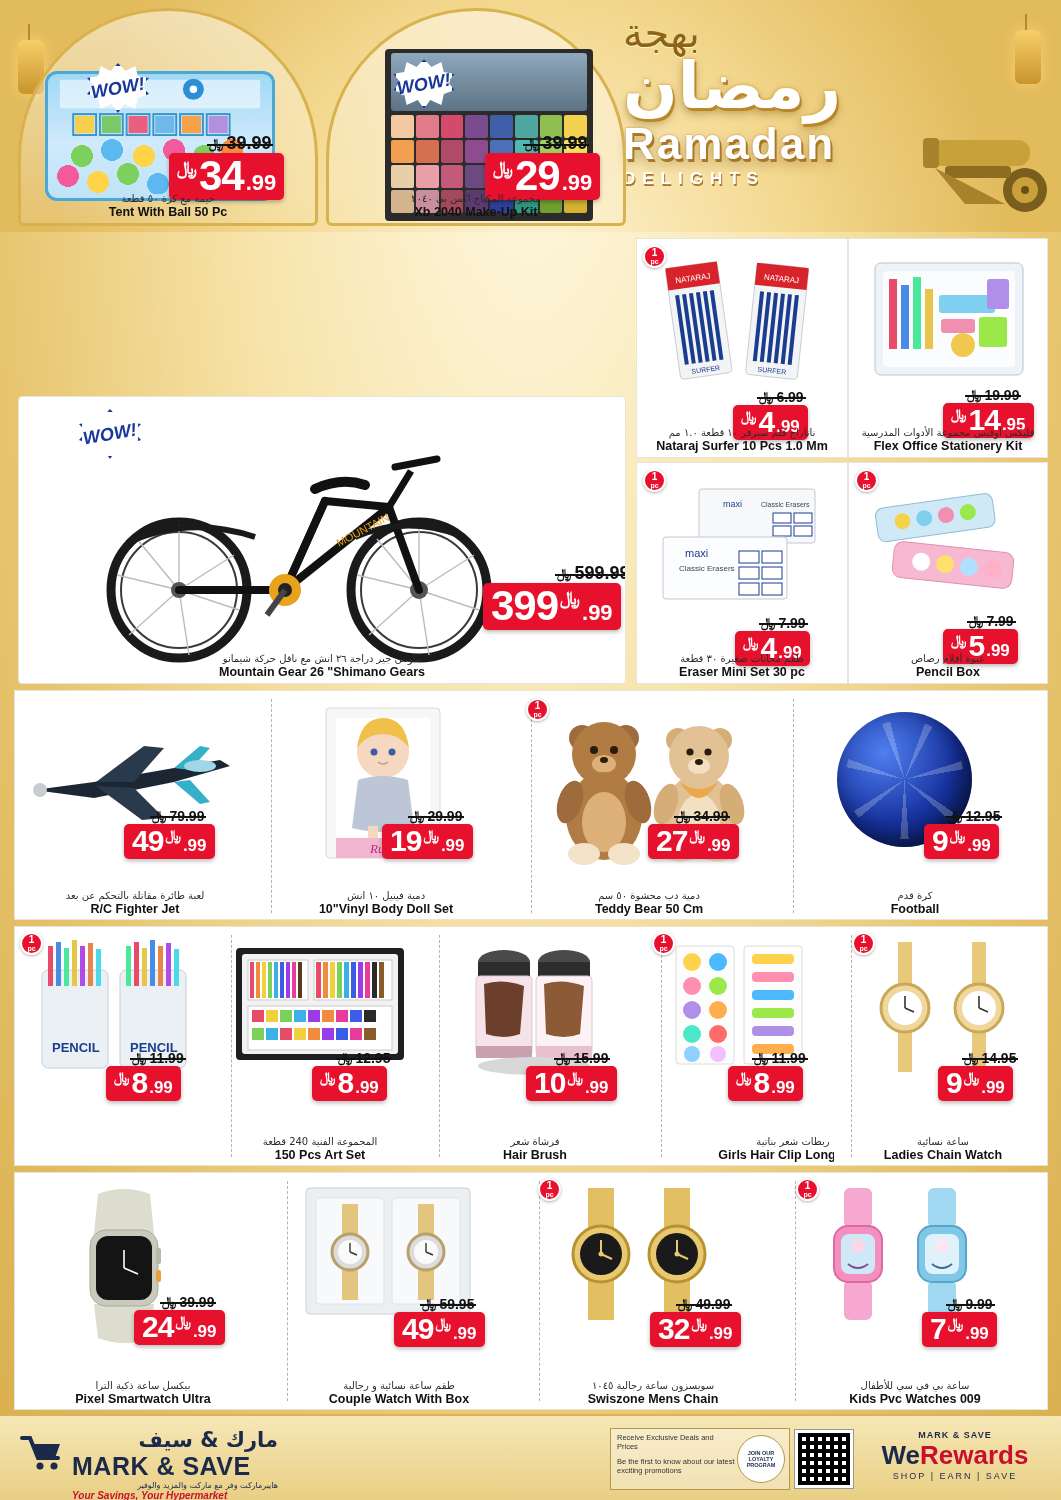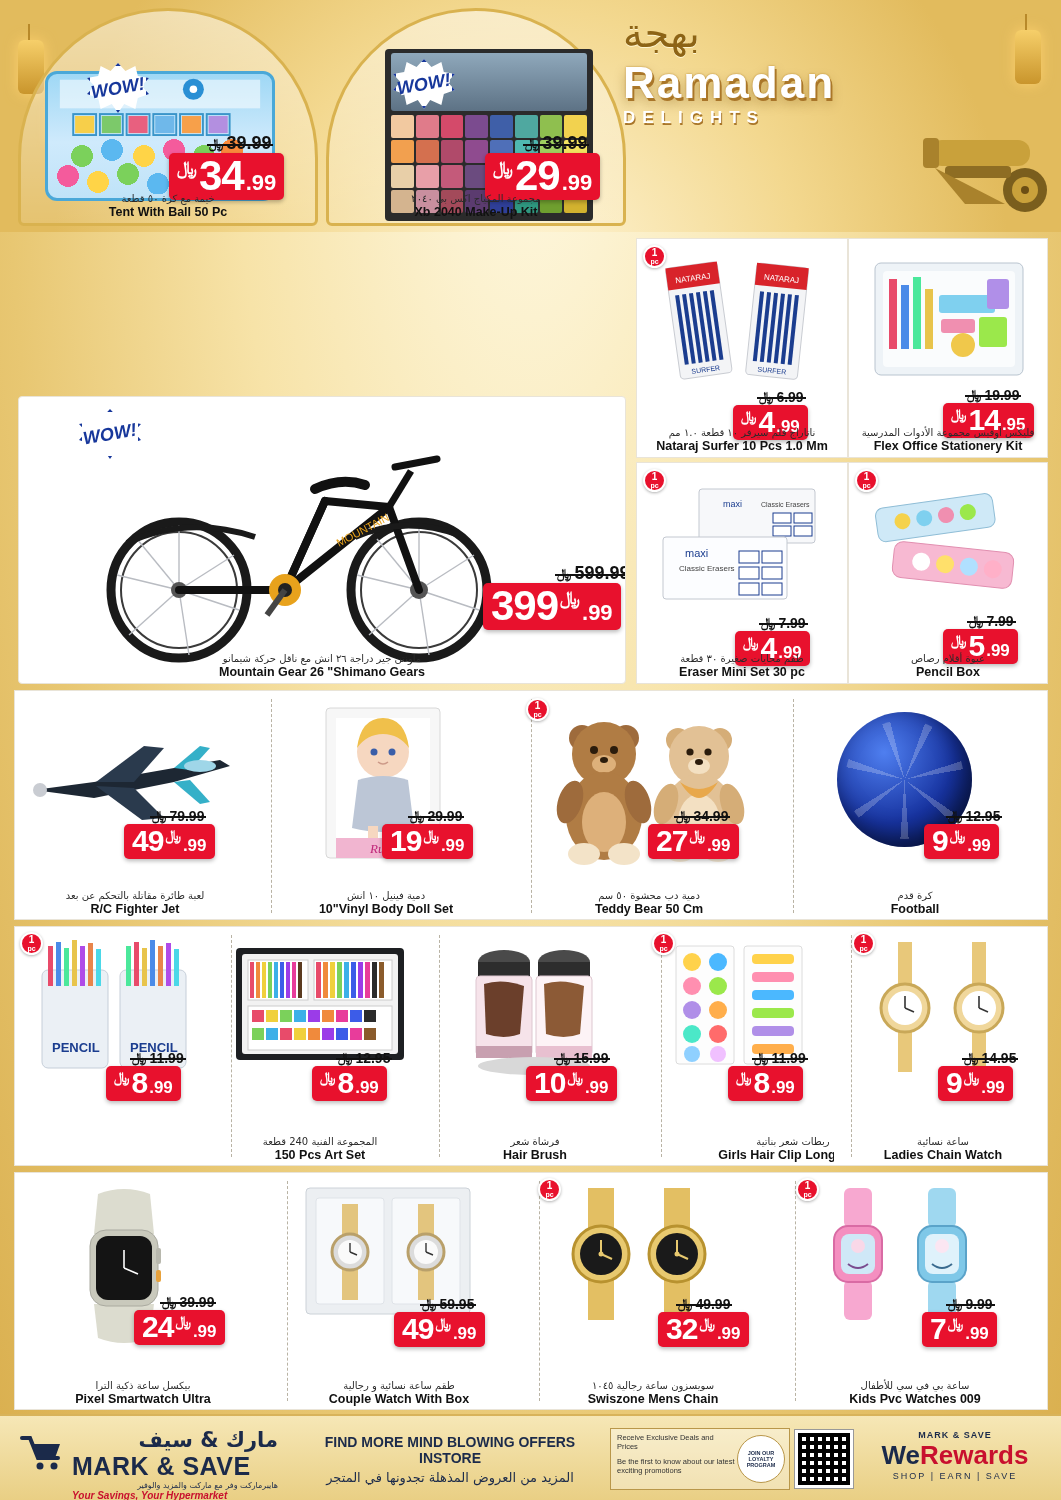--- a/index.html
+++ b/index.html
@@ -255,20 +255,21 @@
 
 <div class="page">
 
   <div class="hero">
     <div class="lantern l1"></div>
     <div class="lantern l2"></div>
     <div class="lantern l3"></div>
 
     <div class="ramadan-title">
       <div class="ar-top">بهجة</div>
+      <div class="ar-big">رمضان</div>
       <div class="ram-en">
         <span>Ramadan</span>
         <small>DELIGHTS</small>
       </div>
     </div>
 
     <svg class="cannon" viewBox="0 0 150 96">
       <rect x="25" y="22" width="100" height="26" rx="12" fill="#c9a13b"></rect>
       <rect x="18" y="20" width="16" height="30" rx="4" fill="#a9822c"></rect>
       <circle cx="120" cy="72" r="22" fill="#7a5e1d"></circle>
@@ -1052,21 +1053,21 @@
         <circle cx="125" cy="72" r="21" fill="#1a1a1a"></circle>
         <line x1="125" y1="72" x2="125" y2="58" stroke="#e8c96f" stroke-width="2"></line>
         <line x1="125" y1="72" x2="136" y2="77" stroke="#e8c96f" stroke-width="2"></line>
         <circle cx="125" cy="72" r="2.5" fill="#e8c96f"></circle>
       </g>
     </svg>
     <div class="oldprice" style="left:152px; top:124px">
       <span class="cur">﷼</span>
         <span>49.99</span>
     </div>
-    <div class="price" style="left:132px; top:140px">
+    <div class="price" style="left:124px; top:140px">
       <span class="int">32</span>
       <span class="cur">﷼</span>
       <span class="frac">.99</span>
     </div>
     <div class="nm">
       <div class="ar">سويسزون ساعة رجالية ١٠٤٥</div>
       <div class="en">Swiszone Mens Chain</div>
     </div>
   </div>
 
@@ -1117,24 +1118,20 @@
         <circle cx="36" cy="34" r="3.5" fill="#1b2a4a"></circle>
       </svg>
       <div style="margin-left:54px">
         <div class="logo-ar">مارك &amp; سيف</div>
         <div class="logo-main">MARK &amp; SAVE</div>
         <div class="logo-sub">هايبرماركت وفر مع ماركت والمزيد والوفير</div>
         <div class="logo-tag">Your Savings, Your Hypermarket</div>
       </div>
     </div>
 
-    <div class="mid-txt">
-      <div class="en">FIND MORE MIND BLOWING OFFERS INSTORE</div>
-      <div class="ar">المزيد من العروض المذهلة تجدونها في المتجر</div>
-    </div>
 
     <div class="promo-box">
       <div style="width:118px">Receive Exclusive Deals and Prices</div>
       <div style="width:118px;margin-top:6px">Be the first to know about our latest exciting promotions</div>
       <div class="loy">JOIN OUR LOYALTY PROGRAM</div>
     </div>
 
     <div class="qr"></div>
 
     <div class="rewards">

